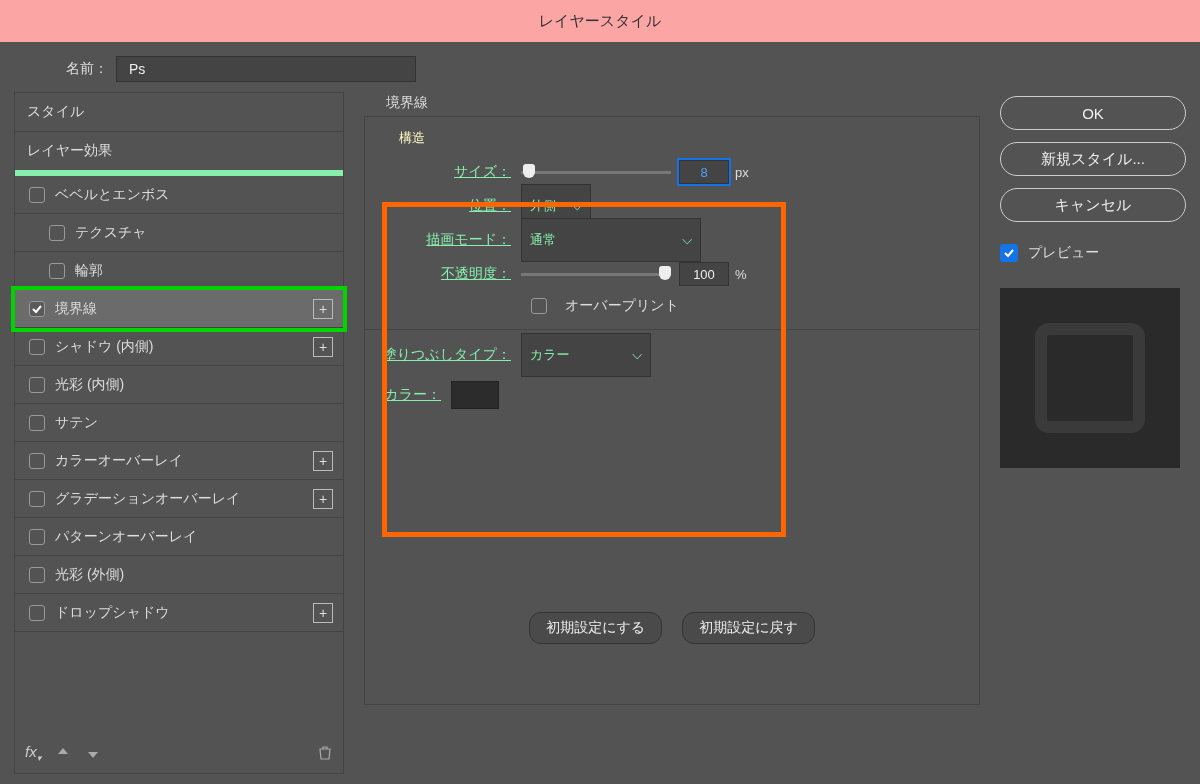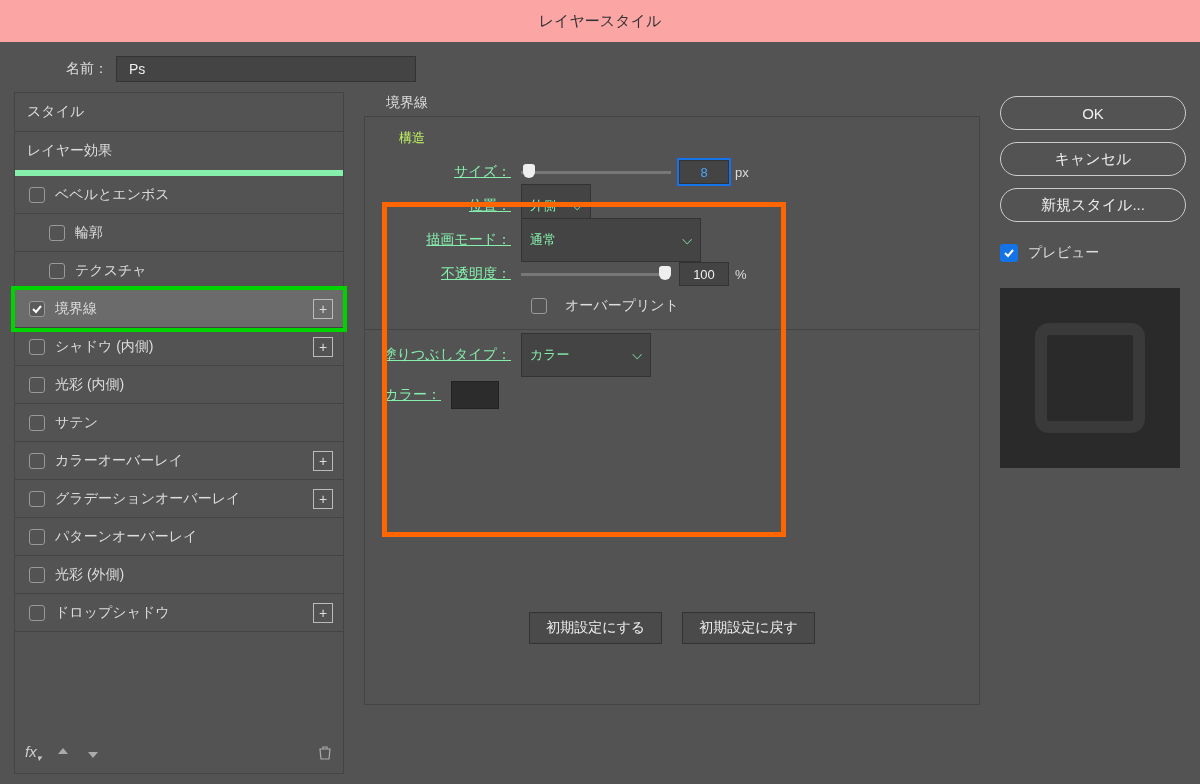--- a/index.html
+++ b/index.html
@@ -25,40 +25,40 @@
   .green-box { outline: 4px solid #00d400; }
   .styles-footer { margin-top: auto; display: flex; align-items: center; gap: 14px; padding: 10px; text-align: right; }
   .fx-label { font-style: italic; color: #ccc; font-size: 15px; }
   .icon-btn { color: #aaa; cursor: pointer; display: inline-flex; }
   .icon-btn svg { width: 16px; height: 16px; }
   .trash { margin-left: auto; }
   
   .center-col { flex: 1; position: relative; }
   .section-title { font-size: 14px; color: #ddd; margin: 2px 0 4px 22px; }
   .settings-box { border: 1px solid #444; margin: 0 0 10px 0; padding: 8px 16px 60px 16px; position: relative; }
-  .subsection { font-size: 13px; color: #bef264; margin: 4px 0 8px 18px; }
+  .subsection { font-size: 13px; color: #fef9c3; margin: 4px 0 8px 18px; }
   .orange-box { position: absolute; border: 5px solid #ff6600; top: 110px; left: 18px; width: 404px; height: 335px; pointer-events: none; }
   .form-row { display: flex; align-items: center; height: 34px; }
   .form-row .flabel { width: 140px; text-align: right; padding-right: 10px; color: #86efac; font-size: 14px; text-decoration: underline; }
   .slider-wrap { position: relative; width: 150px; height: 10px; display: inline-block; }
   .slider-track { position: absolute; top: 4px; left: 0; right: 0; height: 3px; background: #777; }
   .slider-thumb { position: absolute; top: -3px; width: 12px; height: 14px; background: #eee; border-radius: 3px 3px 6px 6px; }
   .num-input { width: 50px; height: 24px; background: #444; border: 1px solid #333; color: #eee; text-align: center; font-size: 13px; }
   .num-input.selected { outline: 2px solid #1473e6; color: #4aa3ff; }
   .unit { margin-left: 6px; color: #ddd; font-size: 13px; }
   .select { height: 44px; background: #444; border: 1px solid #333; color: #86efac; display: inline-flex; align-items: center; padding: 0 8px; gap: 8px; font-size: 13px; }
   .select.small { width: 70px; }
   .select.med { width: 180px; }
   .select.fill { width: 130px; }
   .chev { margin-left: auto; }
   .overprint-row { display: flex; align-items: center; margin-left: 150px; height: 30px; gap: 8px; }
   .divider { height: 1px; background: #444; margin: 8px -16px; }
   .color-swatch { width: 48px; height: 28px; background: #2c2c2c; border: 1px solid #222; display: inline-block; }
   .bottom-btns { display: flex; justify-content: center; gap: 20px; margin-top: 200px; }
-  .btn-gray { background: #4a4a4a; border: 1px solid #333; color: #eee; padding: 6px 16px; font-size: 14px; border-radius: 0; }
+  .btn-gray { background: #4a4a4a; border: 1px solid #333; color: #eee; padding: 6px 16px; font-size: 14px; border-radius: 12px; }
   
   .right-col { width: 186px; display: flex; flex-direction: column; gap: 12px; padding-top: 4px; }
   .btn-round { height: 34px; border: 1px solid #ccc; border-radius: 18px; background: #535353; color: #eee; font-size: 15px; display: flex; align-items: center; justify-content: center; }
   .btn-round.primary { font-weight: 500; }
   .preview-row { display: flex; align-items: center; gap: 10px; margin-top: 10px; }
   .chk-blue { width: 18px; height: 18px; border-radius: 3px; background: #1473e6; display: inline-flex; align-items: center; justify-content: center; }
   .chk-blue svg { width: 12px; height: 12px; }
   .preview-box { margin-top: 14px; width: 180px; height: 180px; background: #2a2a2a; display: flex; align-items: center; justify-content: center; }
   .preview-inner { width: 110px; height: 110px; border: 12px solid #3a3a3a; border-radius: 14px; }
 </style>
@@ -79,25 +79,25 @@
     <div class="styles-col">
       <div class="styles-header">スタイル</div>
       <div class="effects-header">レイヤー効果</div>
 
       <div class="style-item">
         <span class="chk"></span>
         <span>ベベルとエンボス</span>
       </div>
       <div class="style-item sub">
         <span class="chk"></span>
+        <span>テクスチャ</span>
+      </div>
+      <div class="style-item sub">
+        <span class="chk"></span>
         <span>輪郭</span>
-      </div>
-      <div class="style-item sub">
-        <span class="chk"></span>
-        <span>テクスチャ</span>
       </div>
       <div class="style-item selected green-box">
         <span class="chk checked">
             <svg viewBox="0 0 12 12">
               <path d="M2 6l3 3 5-6" stroke="#fff" stroke-width="2" fill="none"></path>
             </svg>
           </span>
         <span>境界線</span>
         <span class="plus-btn">+</span>
       </div>
@@ -222,22 +222,22 @@
         <div class="bottom-btns">
           <button class="btn-gray">初期設定にする</button>
           <button class="btn-gray">初期設定に戻す</button>
         </div>
       </div>
       <div class="orange-box"></div>
     </div>
 
     <div class="right-col">
       <div class="btn-round primary">OK</div>
+      <div class="btn-round">新規スタイル...</div>
       <div class="btn-round">キャンセル</div>
-      <div class="btn-round">新規スタイル...</div>
       <div class="preview-row">
         <span class="chk-blue">
             <svg viewBox="0 0 12 12">
               <path d="M2 6l3 3 5-6" stroke="#fff" stroke-width="2" fill="none"></path>
             </svg>
           </span>
         <span>プレビュー</span>
       </div>
       <div class="preview-box">
         <div class="preview-inner"></div>

